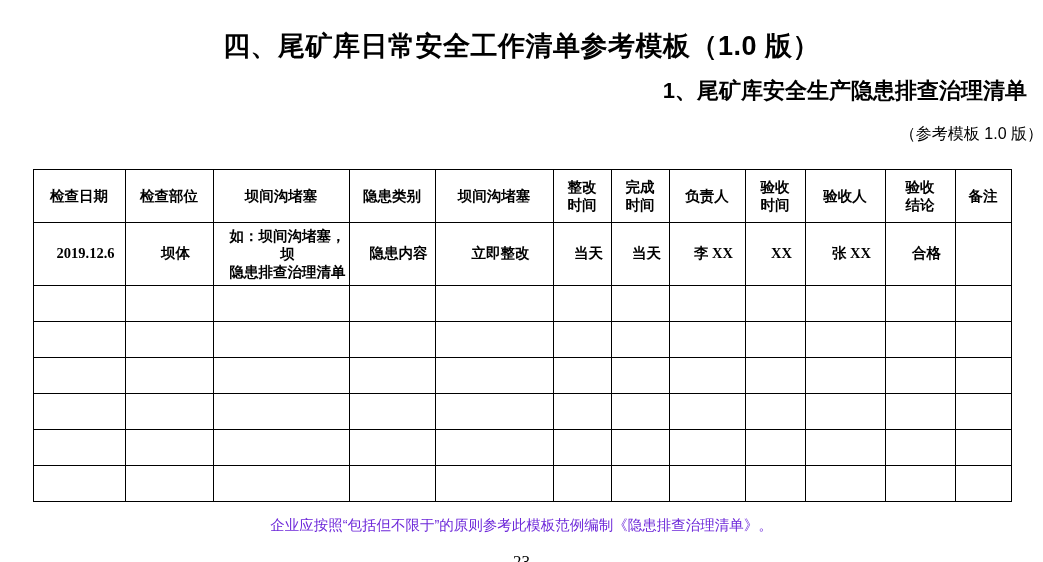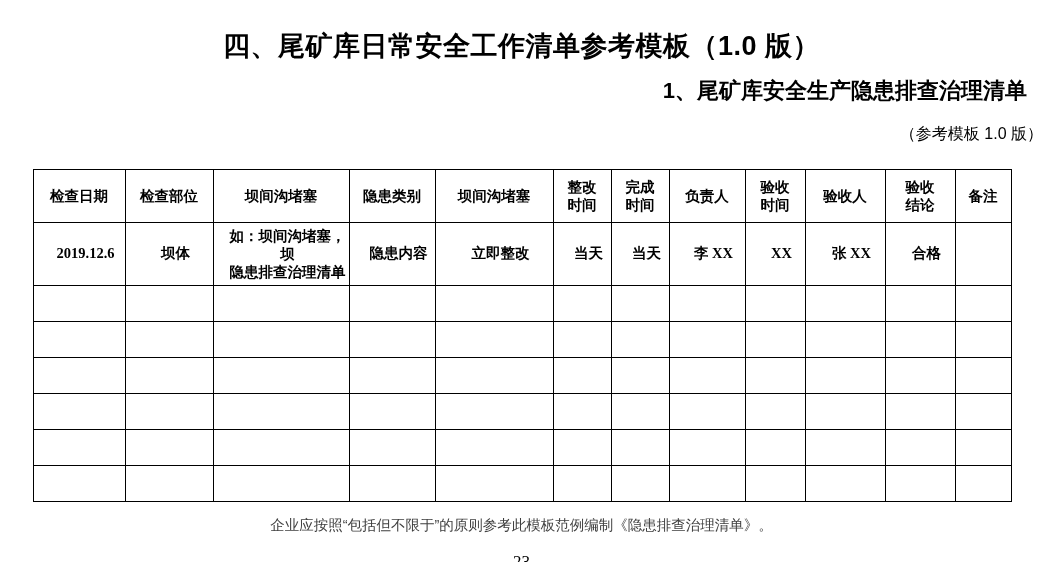--- a/index.html
+++ b/index.html
@@ -75,21 +75,21 @@
   .two-line {
     display: block;
     line-height: 1.25;
   }
   .footnote {
     margin: 14px 0 0 0;
     text-align: center;
     font-size: 14.5px;
     font-family: "Liberation Sans", "DejaVu Sans", sans-serif;
     font-weight: normal;
-    color: #404040;
+    color: #6d28d9;
   }
   .page-number {
     position: absolute;
     left: 0;
     right: 0;
     bottom: 18px;
     text-align: center;
     font-size: 17px;
     font-family: "Liberation Serif", "DejaVu Serif", serif;
   }

